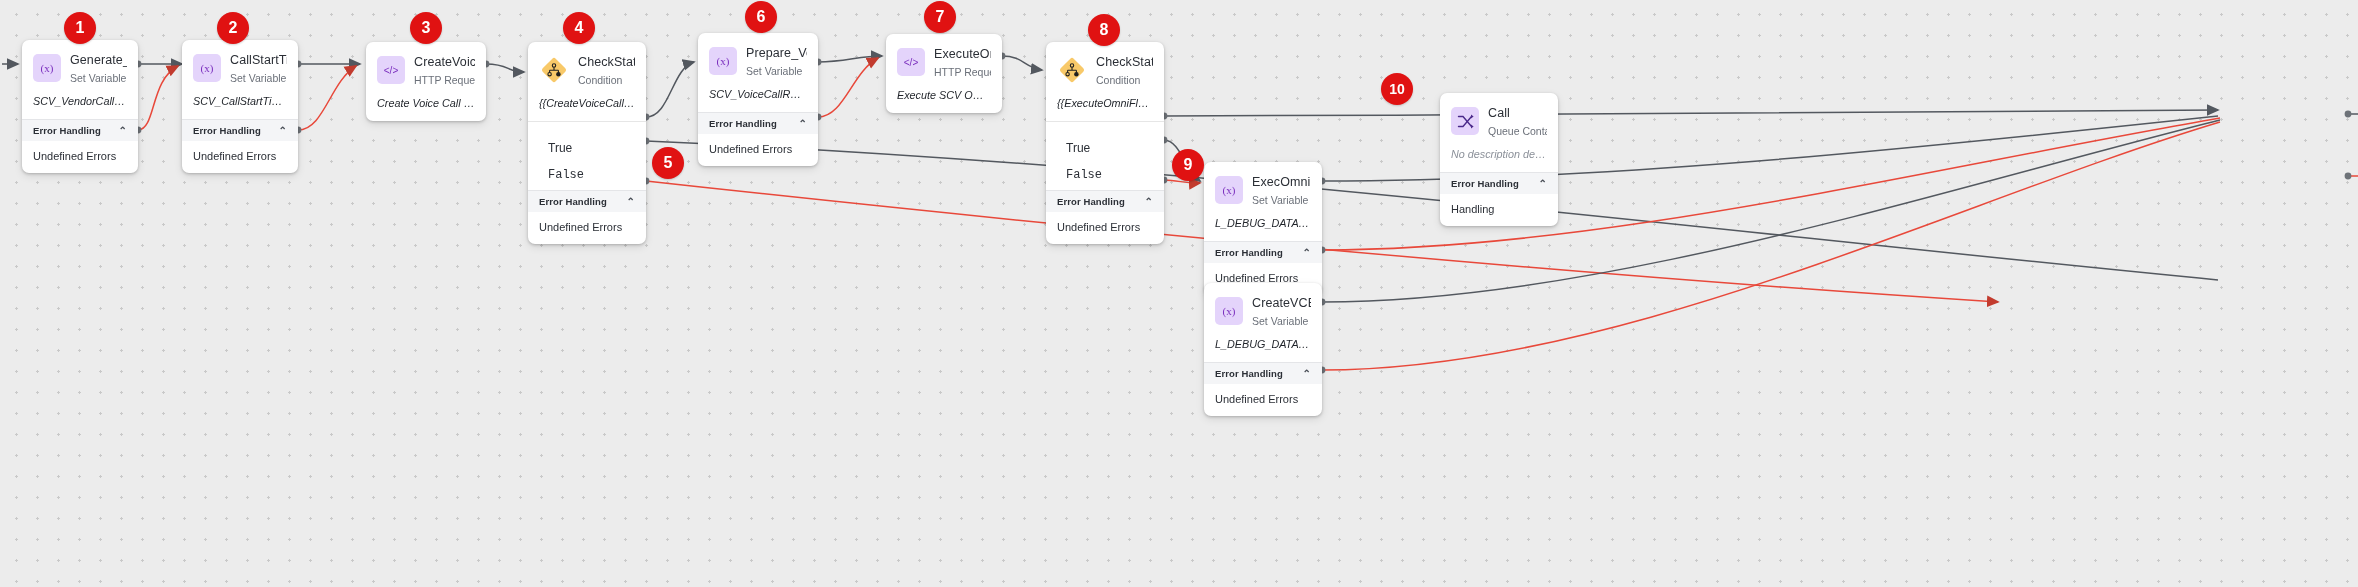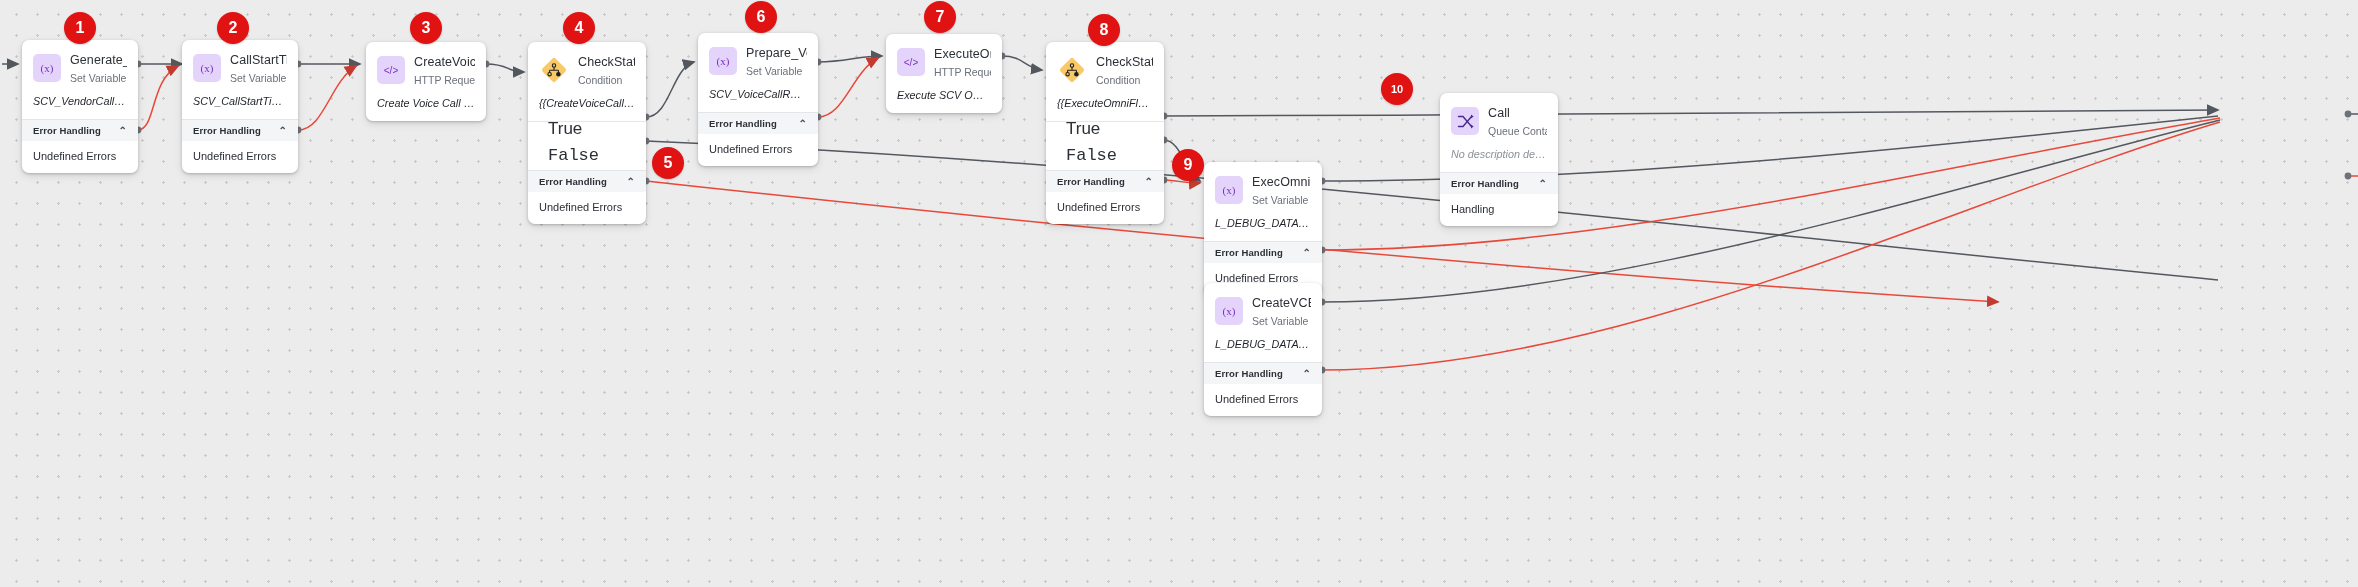--- a/index.html
+++ b/index.html
@@ -55,22 +55,22 @@
     white-space:nowrap;overflow:hidden;text-overflow:ellipsis;
   }
   .ndesc{
     font-size:10.8px;font-style:italic;color:#1f2329;
     padding:4px 11px 11px 11px;
     white-space:nowrap;overflow:hidden;text-overflow:ellipsis;
     line-height:14px;
   }
   .ndesc.muted{color:#8b9099;}
   .nbranch{
-    font-size:17px;color:#2b2f36;
-    padding:0 11px 8px 20px;
+    font-size:12px;color:#2b2f36;
+    padding:20px 11px 8px 20px;
     line-height:13px;
     border-top:1px solid #ececec;
   }
   .nbranch.first{border-top:1px solid #e6e6e6;}
   .nbranch.noline{border-top:none;padding-top:6px;font-family:Liberation Mono, monospace;}
   .err-head{
     display:flex;align-items:center;justify-content:space-between;
     background:#f4f5f7;
     border-top:1px solid #e4e5e8;
     padding:5px 11px 5px 11px;
@@ -85,21 +85,21 @@
   
   .badge{
     position:absolute;
     width:32px;height:32px;border-radius:50%;
     background:#e01212;
     color:#fff;font-size:16px;font-weight:bold;
     display:flex;align-items:center;justify-content:center;
     z-index:20;
     box-shadow:0 1px 2px rgba(0,0,0,.18);
   }
-  .badge.small{font-size:11px;text-align:right;}
+  .badge.small{font-size:14px;text-align:right;}
 </style>
 </head>
 <body>
 
 <div id="canvas">
 
   <svg id="edges" viewBox="0 0 2358 587">
     <defs>
       <marker id="ah-d" markerWidth="9" markerHeight="9" refX="7.4" refY="4.5" orient="auto">
         <path d="M0,0.6 L8.6,4.5 L0,8.4 Z" fill="#53585f"></path>

